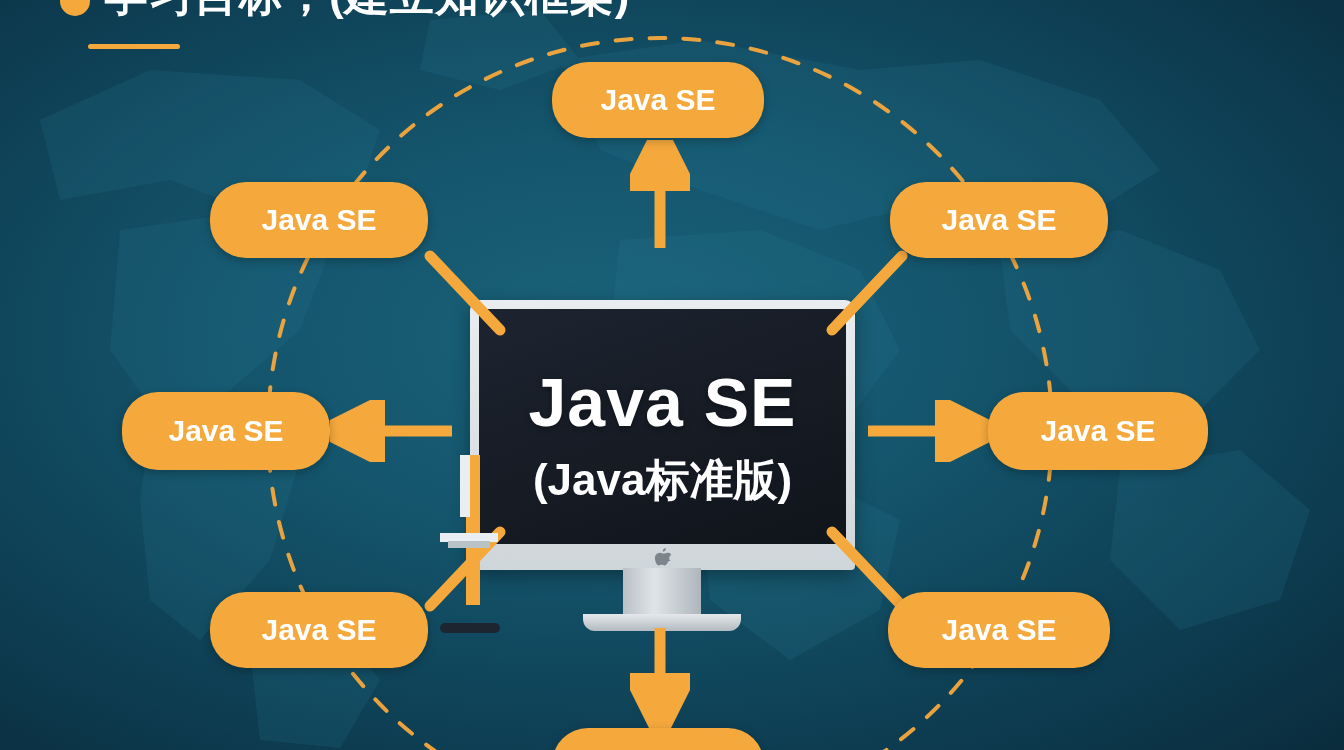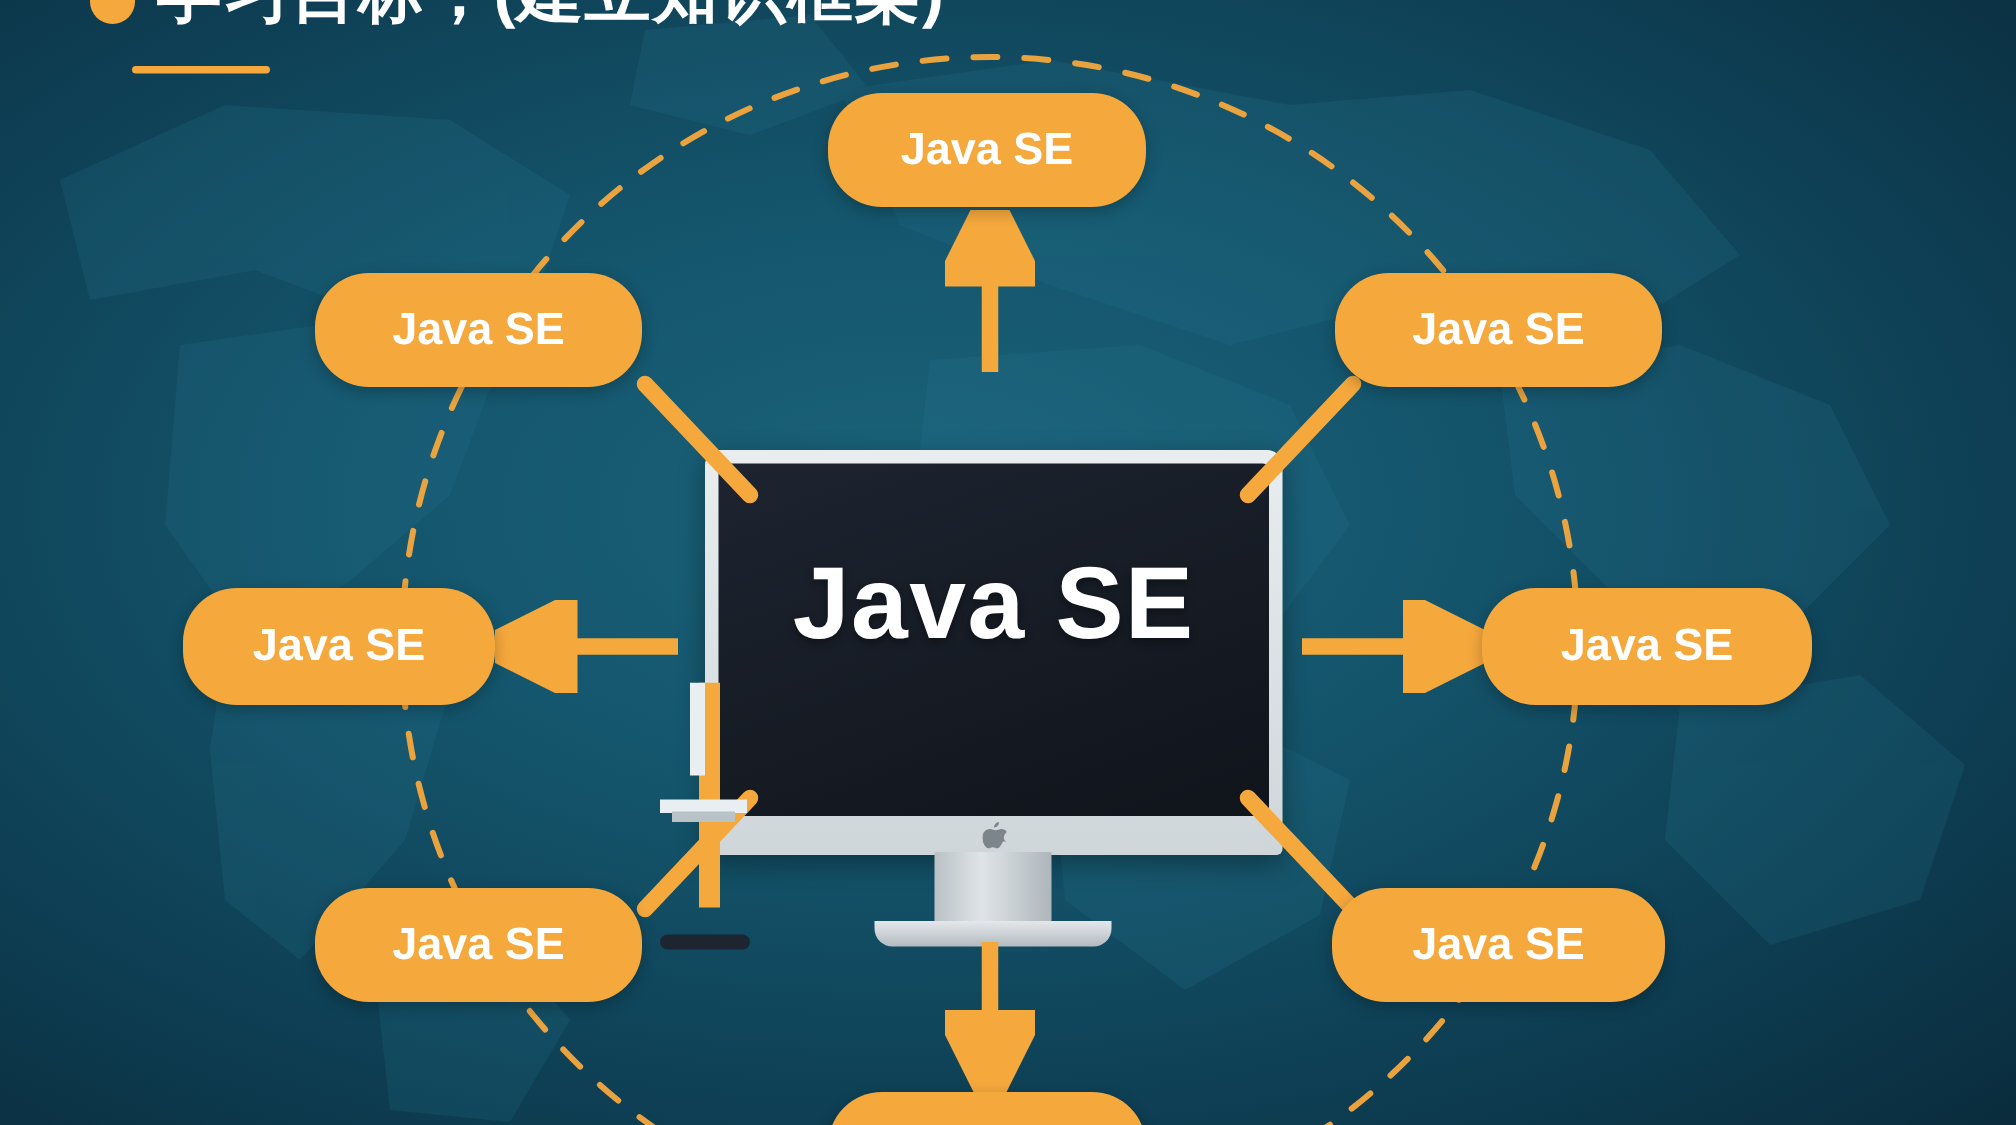--- a/index.html
+++ b/index.html
@@ -266,20 +266,21 @@
     <rect x="20" y="0" width="10" height="62" fill="#e8eef2"></rect>
     <rect x="0" y="78" width="58" height="9" fill="#e8eef2"></rect>
     <rect x="8" y="86" width="42" height="7" fill="#b9c2c7"></rect>
     <rect x="0" y="168" width="60" height="10" rx="5" fill="#1c2530"></rect>
   </svg>
 
   <div class="monitor">
     <div class="screen-body">
       <div class="screen-inner">
         <div class="screen-title">Java SE</div>
+        <div class="screen-sub">(Java标准版)</div>
       </div>
       <svg class="apple-logo" viewBox="0 0 24 28" aria-hidden="true">
         <path fill="currentColor" d="M16.5 0c-1.3.1-2.8.9-3.7 2-0.8 1-1.5 2.4-1.2 3.8 1.4.1 2.9-.7 3.8-1.8.8-1 1.4-2.4 1.1-4zM20.7 20.3c-.6 1.4-.9 2-1.7 3.2-1.1 1.7-2.6 3.8-4.5 3.8-1.7 0-2.1-1.1-4.4-1.1-2.2 0-2.7 1.1-4.4 1.1-1.9 0-3.3-1.9-4.4-3.6C-1 19.1-1.3 13.5 1 10.6c1.6-2.1 4.1-3.3 6.5-3.3 2.4 0 3.9 1.3 5.9 1.3 1.9 0 3.1-1.3 5.9-1.3 2.1 0 4.3 1.1 5.9 3.1-5.2 2.8-4.4 10.2.5 9.9z"></path>
       </svg>
     </div>
     <div class="monitor-neck"></div>
     <div class="monitor-foot"></div>
   </div>
 
   <div class="node n-top">

